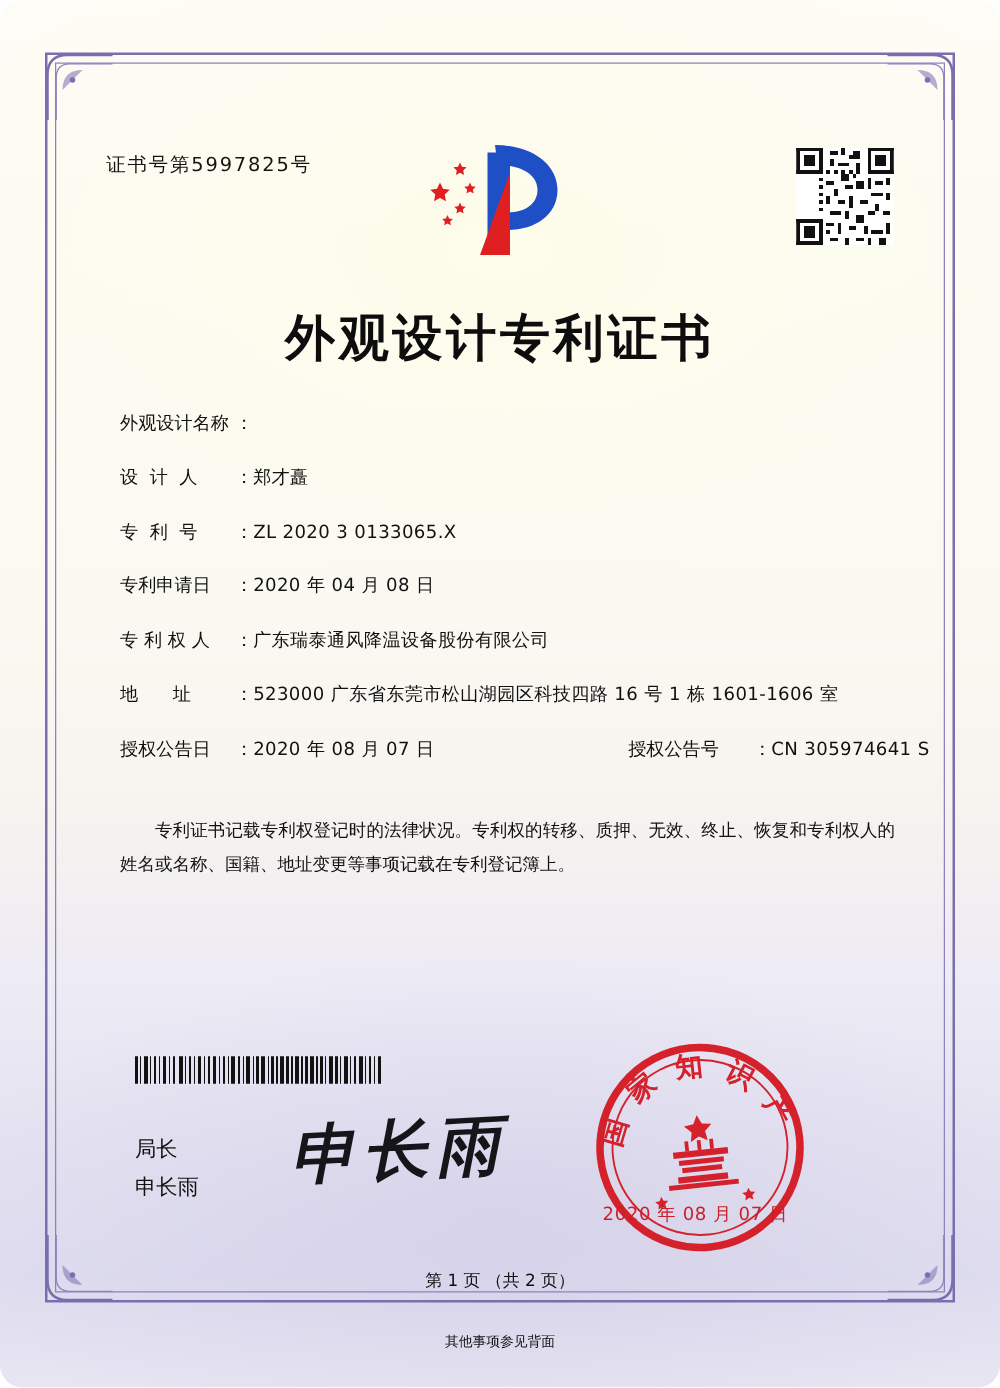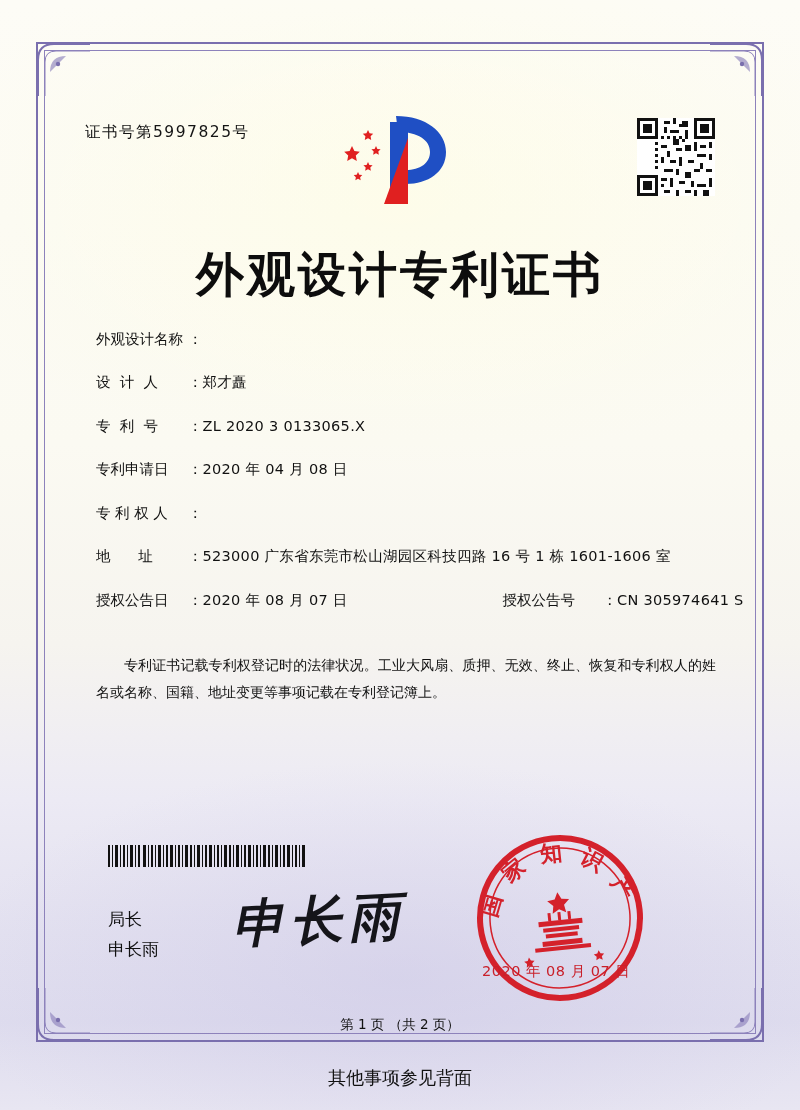--- a/index.html
+++ b/index.html
@@ -23,20 +23,21 @@
     width: 800px; height: 1110px;
     background:
       linear-gradient(to bottom,
         #fdfcf6 0%,
         #fbfaf2 40%,
         #f6f4ef 58%,
         #eceaf4 72%,
         #e3e1f0 84%,
         #dedcee 92%,
         #e8e6f2 100%);
+    border-radius: 18px;
   }
   .paper-tint {
     position: absolute;
     left: 0; top: 0; right: 0; bottom: 0;
     background:
       radial-gradient(ellipse 700px 380px at 50% 18%, rgba(255,253,225,0.55), rgba(255,255,255,0) 70%),
       radial-gradient(ellipse 620px 300px at 50% 88%, rgba(196,190,226,0.35), rgba(255,255,255,0) 72%);
     pointer-events: none;
   }
 
@@ -86,21 +87,21 @@
     position: absolute;
     right: 85px; top: 118px;
     width: 78px; height: 78px;
   }
 
   
   .doc-title {
     position: absolute;
     left: 0; right: 0; top: 243px;
     text-align: center;
-    font-size: 48px;
+    font-size: 40px;
     font-weight: bold;
     letter-spacing: 3px;
     color: #0d0d0d;
     font-family: "DejaVu Sans", "Liberation Sans", sans-serif;
   }
 
   
   .fields {
     position: absolute;
     left: 96px; top: 328px;
@@ -199,21 +200,21 @@
     left: 0; right: 0; top: 1016px;
     text-align: center;
     font-size: 13.5px;
     font-family: "DejaVu Sans", "Liberation Sans", sans-serif;
     color: #111;
   }
   .footer-note {
     position: absolute;
     left: 0; right: 0; top: 1066px;
     text-align: center;
-    font-size: 18px;
+    font-size: 11px;
     font-family: "DejaVu Sans", "Liberation Sans", sans-serif;
     color: #111;
   }
 </style>
 </head>
 <body>
 
 <div class="certificate">
 
   <div class="paper-tint"></div>
@@ -375,41 +376,42 @@
 
     <div class="field-row">
       <span class="field-label">专利申请日</span>
       <span class="field-colon">：</span>
       <span class="field-value">2020 年 04 月 08 日</span>
     </div>
 
     <div class="field-row">
       <span class="field-label">专 利 权 人</span>
       <span class="field-colon">：</span>
+      <span class="field-value">广东瑞泰通风降温设备股份有限公司</span>
     </div>
 
     <div class="field-row">
       <span class="field-label">地      址</span>
       <span class="field-colon">：</span>
       <span class="field-value">523000 广东省东莞市松山湖园区科技四路 16 号 1 栋 1601-1606 室</span>
     </div>
 
     <div class="field-row split">
       <span class="field-label">授权公告日</span>
       <span class="field-colon">：</span>
       <span class="field-value">2020 年 08 月 07 日</span>
       <span class="field-label2">授权公告号</span>
       <span class="field-colon">：</span>
       <span class="field-value">CN 305974641 S</span>
     </div>
 
   </div>
 
   <div class="body-text">
-    <p>专利证书记载专利权登记时的法律状况。工业大风扇、质押、无效、终止、恢复和专利权人的姓名或名称、国籍、地址变更等事项记载在专利登记簿上。</p>
+    <p>专利证书记载专利权登记时的法律状况。专利权的转移、质押、无效、终止、恢复和专利权人的姓名或名称、国籍、地址变更等事项记载在专利登记簿上。</p>
   </div>
 
   <div class="barcode">
     <svg width="200" height="22" viewBox="0 0 200 22" shape-rendering="crispEdges">
       <rect width="200" height="22" fill="#ffffff" opacity="0"></rect>
       <g fill="#111111">
         <rect x="0" y="0" width="2" height="22"></rect>
           <rect x="4" y="0" width="1" height="22"></rect>
         <rect x="7" y="0" width="3" height="22"></rect>
           <rect x="12" y="0" width="1" height="22"></rect>

